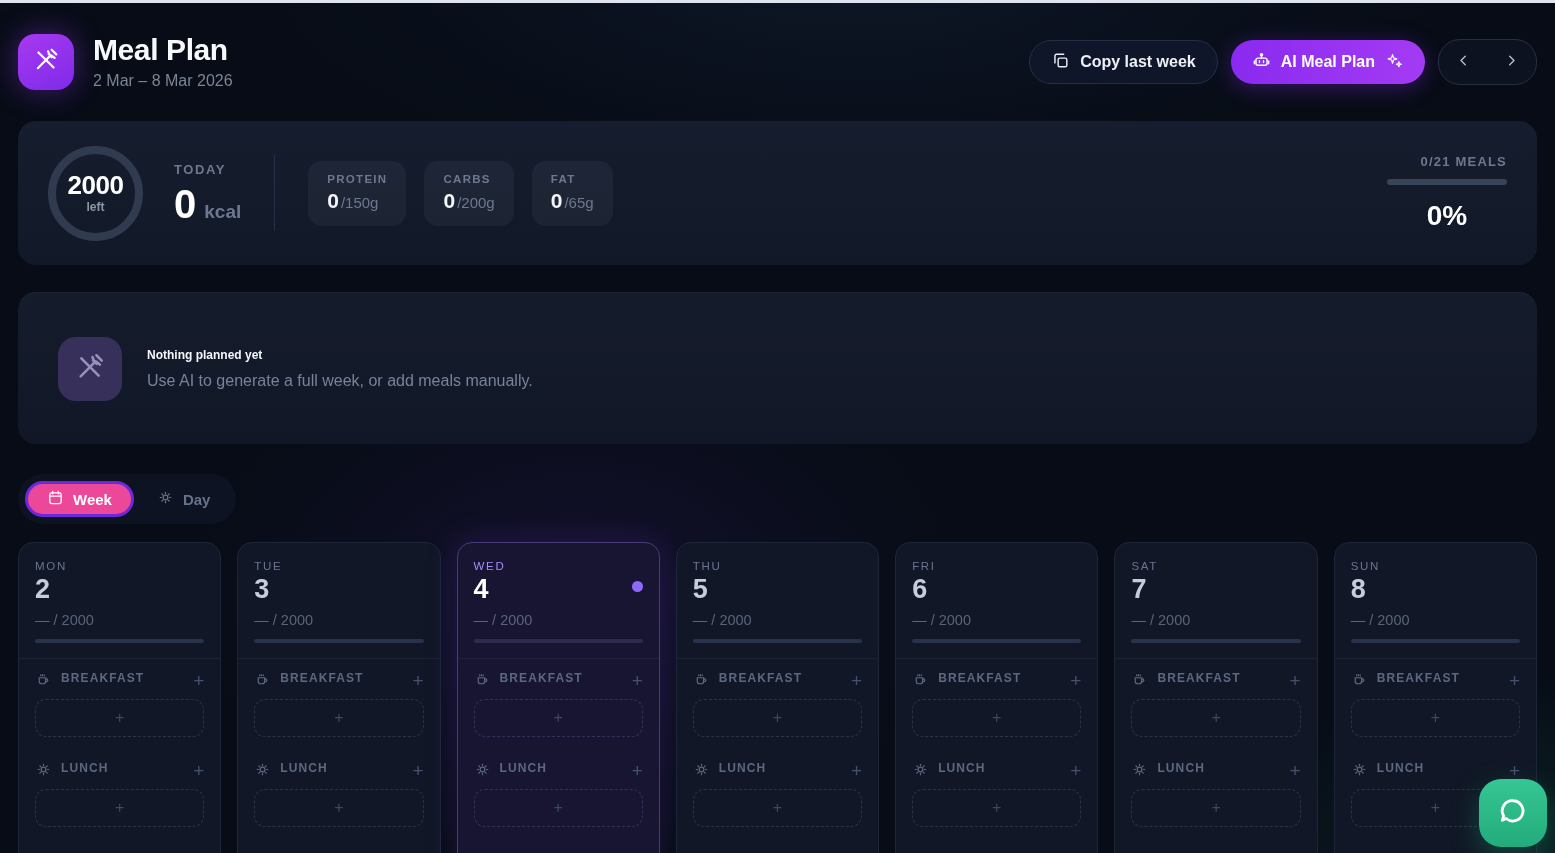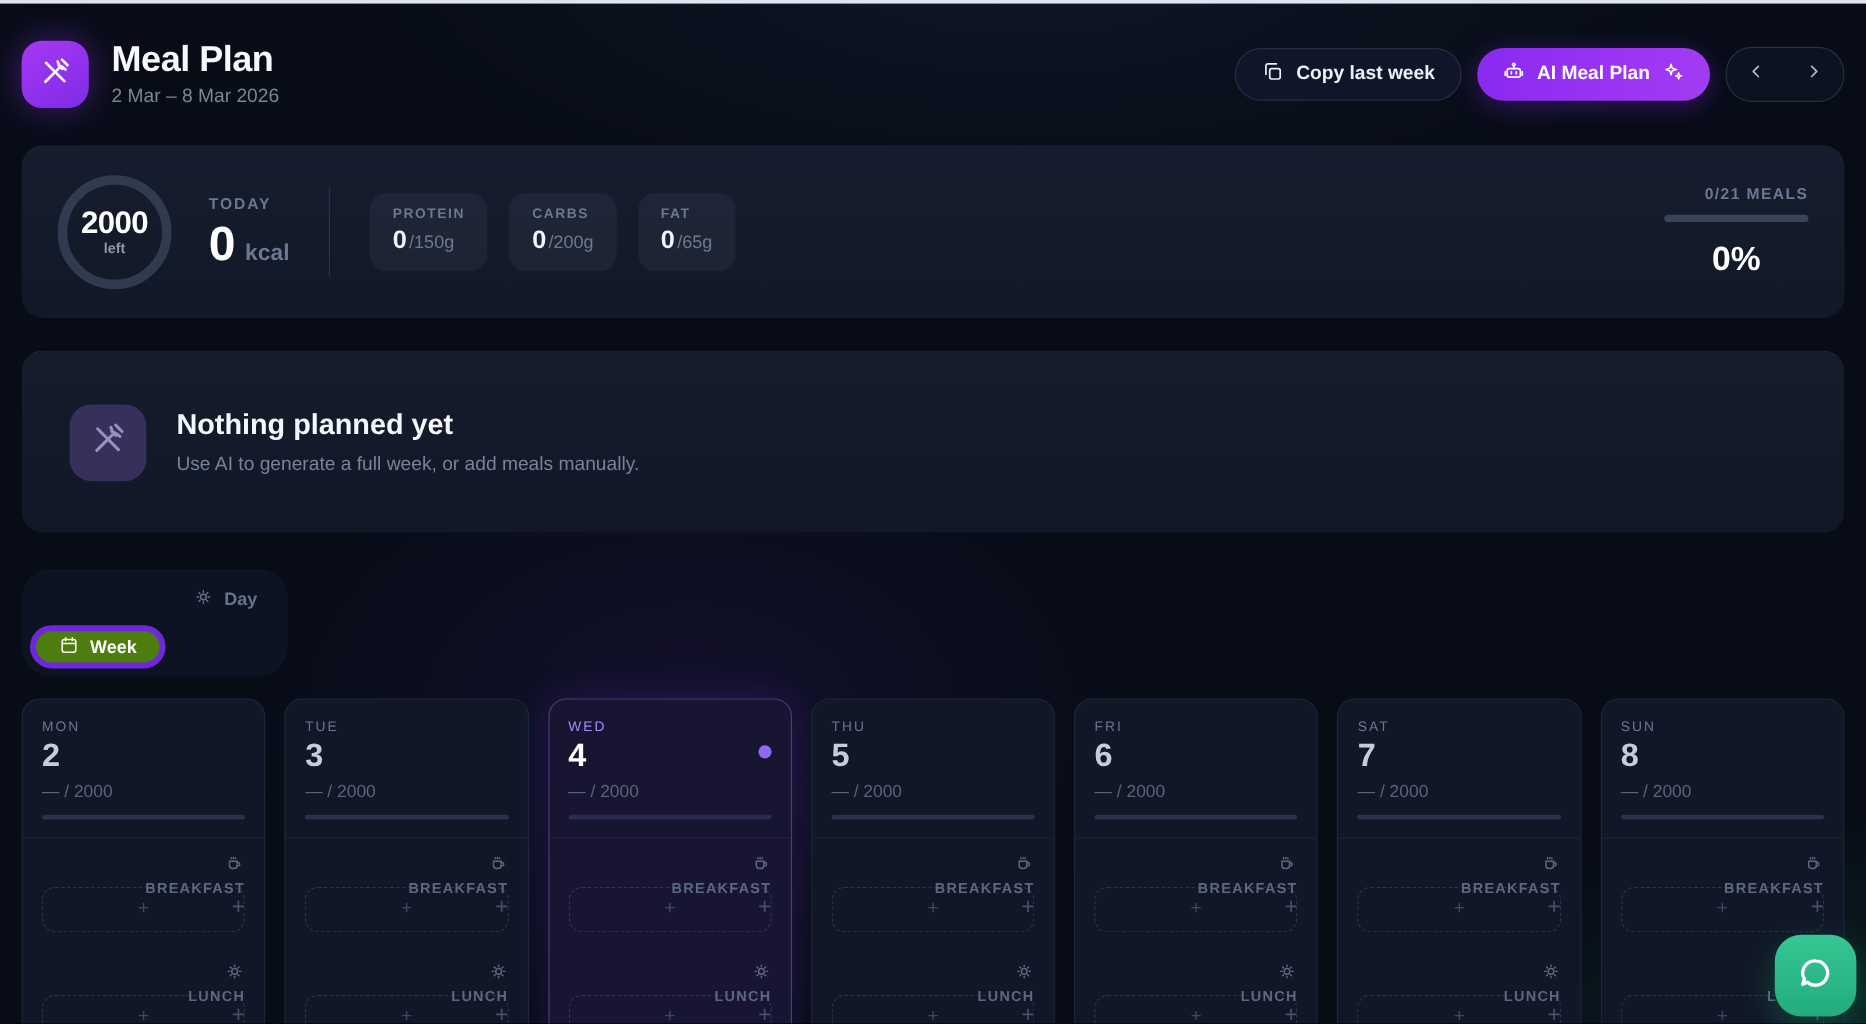--- a/index.html
+++ b/index.html
@@ -75,47 +75,47 @@
   .banner{
     margin-top:27px;height:152px;border-radius:18px;box-sizing:border-box;
     background:linear-gradient(180deg,#151c2c,#111726);
     border-top:1px solid rgba(255,255,255,0.05);
     display:flex;align-items:center;padding:0 38px 0 40px;
   }
   .banner-icon{width:64px;height:64px;border-radius:18px;background:#37305b;flex:0 0 auto;
                display:flex;align-items:center;justify-content:center;color:#9a90c0;}
   .banner-icon svg{width:32px;height:32px;}
   .banner-text{margin-left:25px;}
-  .banner-title{font-size:24px;font-weight:800;color:#f4f7fb;}
+  .banner-title{font-size:12px;font-weight:800;color:#f4f7fb;}
   .banner-sub{font-size:16px;color:#76839a;margin-top:10px;}
   .btn-upgrade{margin-left:auto;height:50px;border-radius:25px;padding:0 28px;font-size:16.5px;
     background:linear-gradient(90deg,#7b2ff0,#a93df1);box-shadow:0 6px 28px rgba(150,60,240,.35);}
 
   
   .toggle{margin-top:30px;display:inline-flex;background:#0d1322;border-radius:25px;padding:7px;gap:4px;}
   .toggle-opt{height:36px;border-radius:18px;display:flex;align-items:center;gap:9px;padding:0 19px;
               font-size:15px;font-weight:bold;color:#67738a;cursor:pointer;box-sizing:border-box;}
   .toggle-opt svg{width:17px;height:17px;}
-  .toggle-opt.selected{background:#4d7c0f;border:5px solid #6d28d9;color:#fff;margin-top:40px;}
+  .toggle-opt.selected{background:#ec4899;border:3px solid #6d28d9;color:#fff;}
 
   
   .week-grid{margin-top:18px;display:grid;grid-template-columns:repeat(7,1fr);gap:16px;height:330px;}
   .day-col{background:#111726;border:1px solid #1d2639;border-radius:15px;overflow:hidden;position:relative;cursor:pointer;}
   .day-col.selected{background:#171531;border-color:#473c79;box-shadow:0 0 34px rgba(124,58,237,0.20);}
   .day-head{padding:17px 16px 15px;border-bottom:1px solid rgba(255,255,255,0.05);position:relative;}
   .day-name{font-size:11.5px;font-weight:normal;letter-spacing:1.7px;color:#6a7590;}
   .day-col.selected .day-name{color:#a78bfa;}
   .day-date{font-size:27px;font-weight:800;color:#c6cdda;margin-top:4px;line-height:1;}
   .day-col.selected .day-date{color:#fff;}
   .day-cal{font-size:14.5px;color:#596478;margin-top:9px;}
   .day-track{height:4px;border-radius:2px;background:#28324b;margin-top:11px;}
   .day-col.selected .day-track{background:#2c2a4e;}
   .day-dot{position:absolute;top:38px;right:16px;width:11px;height:11px;border-radius:50%;background:#9068f8;}
   .meal-section{padding:12px 16px 0;}
-  .meal-head{display:flex;align-items:flex-end;height:19px;color:#5c6880;flex-direction:column;}
+  .meal-head{display:flex;align-items:flex-start;height:19px;color:#5c6880;}
   .meal-head svg{width:17px;height:17px;}
   .mlabel{font-size:12px;font-weight:bold;letter-spacing:1.1px;color:#5c6880;margin-left:9px;}
   .madd{margin-left:auto;color:#45516b;font-size:19px;font-weight:400;line-height:1;cursor:pointer;}
   .meal-slot{margin-top:9px;height:38px;border:1.5px dashed #2a3449;border-radius:11px;box-sizing:border-box;
              display:flex;align-items:center;justify-content:center;color:#3c4863;font-size:16px;margin-bottom:12px;cursor:pointer;}
   .day-col.selected .meal-slot{border-color:#34305a;}
 
   
   .chat-fab{position:absolute;right:8px;bottom:6px;width:68px;height:68px;border-radius:22px;z-index:6;
             background:linear-gradient(180deg,#35c793,#23ab7c);display:flex;align-items:center;justify-content:center;

